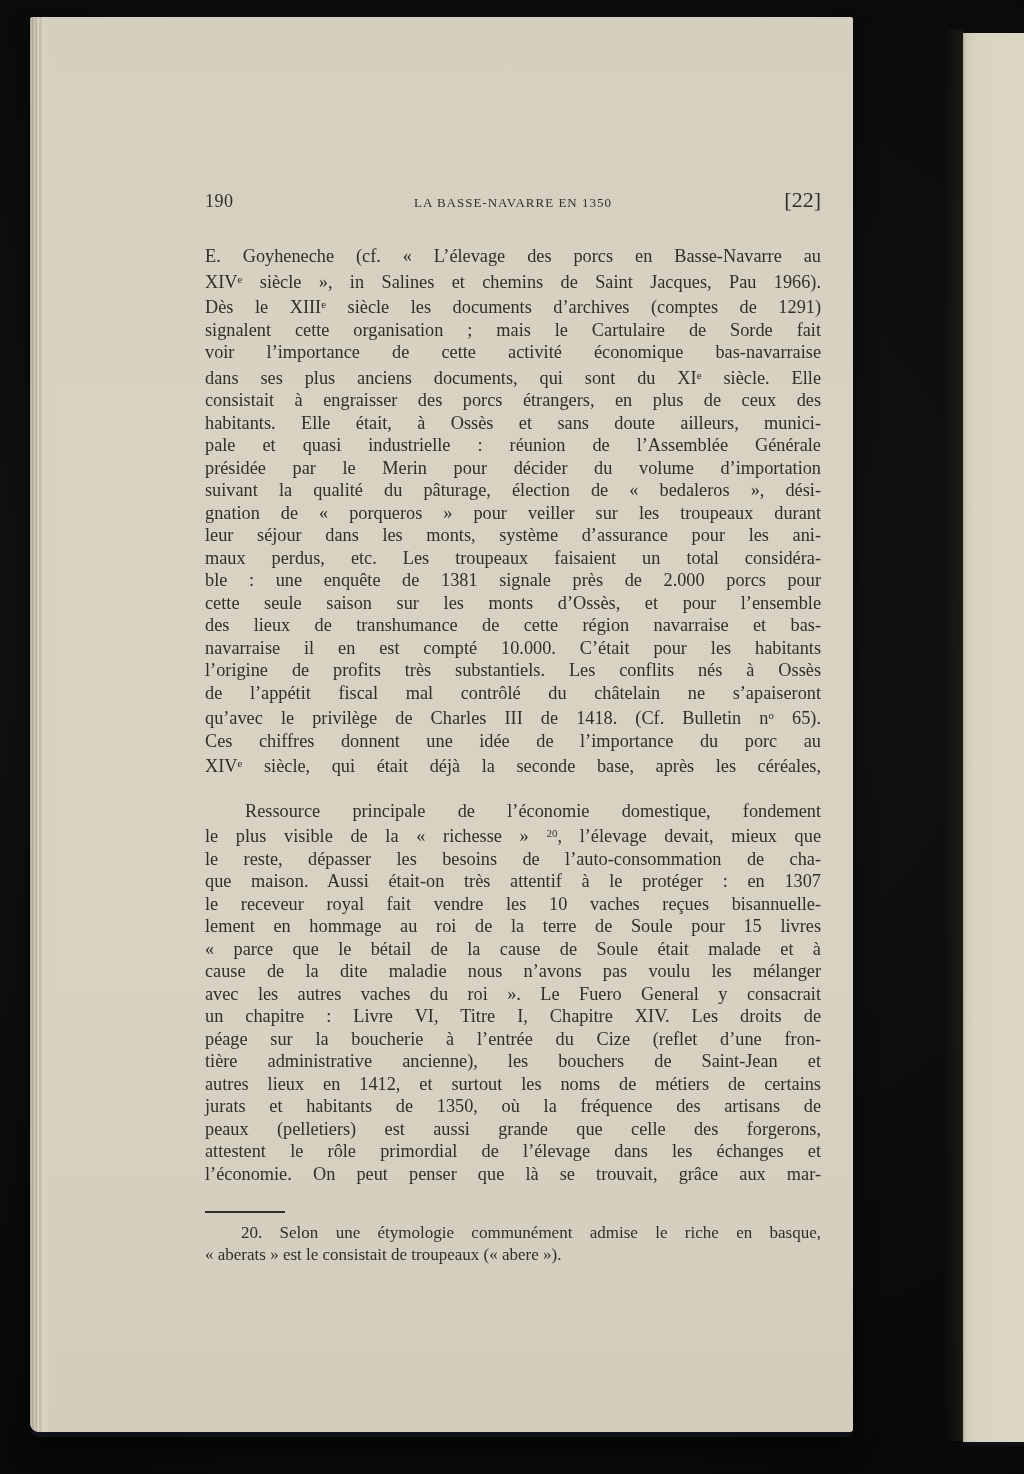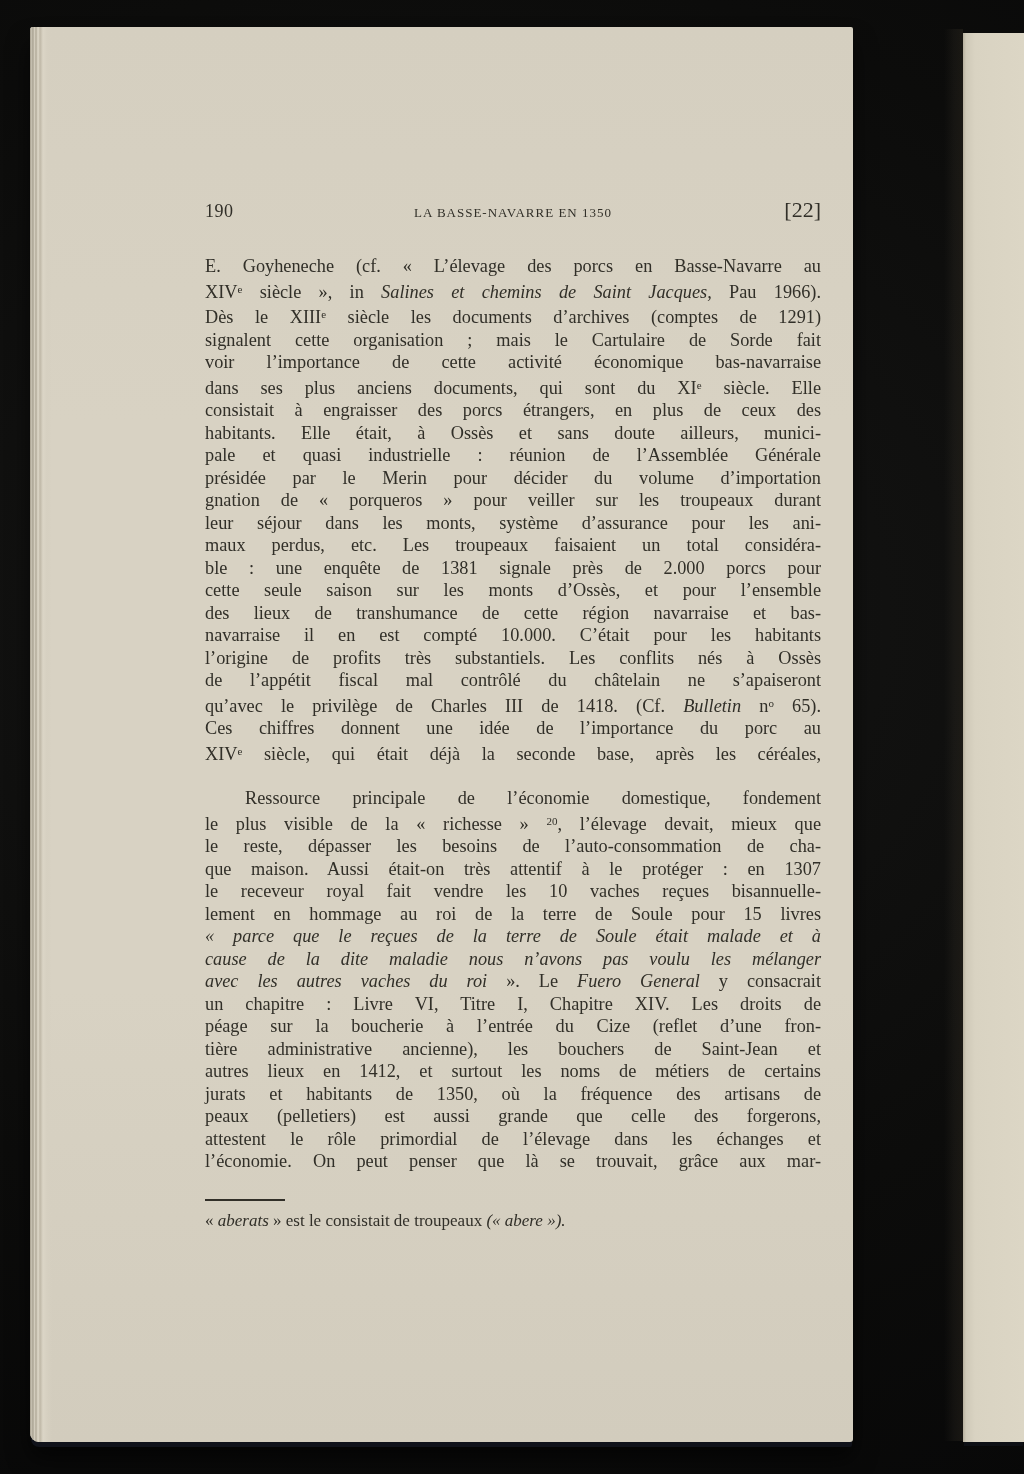--- a/index.html
+++ b/index.html
@@ -2,21 +2,21 @@
 <html style="--paper: #d8d2c3; --facing-paper: #dcd6c5; --ink: #312f28; --background: #0c0c0b;"><head>
 <meta charset="utf-8">
 <style>
   html,body { margin:0; padding:0; background:#000; }
   .stage {
     position:relative; width:1024px; height:1474px; overflow:hidden;
     background: radial-gradient(1200px 1000px at 45% 42%, #171716 0%, #0c0c0b 65%, #080808 100%);
     font-family:"Liberation Serif","DejaVu Serif",serif;
   }
   .page-main {
-    position:absolute; left:30px; top:27px; width:823px; height:1415px;
+    position:absolute; left:30px; top:17px; width:823px; height:1415px;
     background: linear-gradient(180deg, #d5cfc0 0%, var(--paper,#d8d2c3) 28%, var(--paper,#d8d2c3) 68%, #d2ccbd 100%);
     border-radius:3px 2px 3px 9px;
     box-shadow: 0 6px 0 -1px #10121a, 0 16px 22px rgba(0,0,0,.6);
   }
   .page-edges {
     position:absolute; left:0; top:0; bottom:0; width:22px;
     border-radius:3px 0 0 9px;
     background: linear-gradient(90deg,
       #a39c8b 0px, #cfc9ba 2px, #948d7c 3px, #ded8c9 4px, #b1aa99 6px,
       #e0dacb 8px, #bfb8a7 10px, #dbd5c6 13px, #d6d0c1 17px, rgba(214,208,193,0) 22px);
@@ -25,21 +25,21 @@
   .header { display:flex; align-items:baseline; margin-top:171px; line-height:23px; }
   .header .num  { width:120px; font-size:18px; letter-spacing:.5px; }
   .header .title{ flex:1; text-align:center; font-size:13px; letter-spacing:1px; }
   .header .ref  { width:120px; text-align:right; font-size:22px; }
   .body { margin-top:31px; }
   .para { font-size:18.3px; line-height:22.5px; }
   .para + .para { margin-top:22px; }
   .line { text-align:justify; text-align-last:justify; }
   .line.last { text-align-last:left; }
   .line.indent { text-indent:40px; }
-  .i { font-style:italic; }
+  .i { }
   .sup { font-size:11px; vertical-align:5px; }
   .fn-rule { margin-top:26px; width:80px; border-top:2px solid var(--ink,#312f28); }
   .footnote { margin-top:9px; font-size:17px; line-height:22px; }
   .footnote .line.indent { text-indent:36px; }
   .gutter {
     position:absolute; left:944px; top:29px; width:19px; height:1412px;
     background: linear-gradient(90deg, rgba(70,64,52,0) 0%, rgba(70,64,52,.18) 55%, rgba(45,40,31,.45) 100%);
   }
   .facing-page {
     position:absolute; left:963px; top:33px; width:61px; height:1409px;
@@ -64,54 +64,56 @@
             <div class="line"><span>E. Goyheneche (cf. « L’élevage des porcs en Basse-Navarre au</span></div>
             <div class="line"><span>XIV</span><span class="sup">e</span><span> siècle », in </span><span class="i">Salines et chemins de Saint Jacques,</span><span> Pau 1966).</span></div>
             <div class="line"><span>Dès le XIII</span><span class="sup">e</span><span> siècle les documents d’archives (comptes de 1291)</span></div>
             <div class="line"><span>signalent cette organisation ; mais le Cartulaire de Sorde fait</span></div>
             <div class="line"><span>voir l’importance de cette activité économique bas-navarraise</span></div>
             <div class="line"><span>dans ses plus anciens documents, qui sont du XI</span><span class="sup">e</span><span> siècle. Elle</span></div>
             <div class="line"><span>consistait à engraisser des porcs étrangers, en plus de ceux des</span></div>
             <div class="line"><span>habitants. Elle était, à Ossès et sans doute ailleurs, munici-</span></div>
             <div class="line"><span>pale et quasi industrielle : réunion de l’Assemblée Générale</span></div>
             <div class="line"><span>présidée par le Merin pour décider du volume d’importation</span></div>
+            <div class="line"><span>suivant la qualité du pâturage, élection de « bedaleros », dési-</span></div>
             <div class="line"><span>gnation de « porqueros » pour veiller sur les troupeaux durant</span></div>
             <div class="line"><span>leur séjour dans les monts, système d’assurance pour les ani-</span></div>
             <div class="line"><span>maux perdus, etc. Les troupeaux faisaient un total considéra-</span></div>
             <div class="line"><span>ble : une enquête de 1381 signale près de 2.000 porcs pour</span></div>
             <div class="line"><span>cette seule saison sur les monts d’Ossès, et pour l’ensemble</span></div>
             <div class="line"><span>des lieux de transhumance de cette région navarraise et bas-</span></div>
             <div class="line"><span>navarraise il en est compté 10.000. C’était pour les habitants</span></div>
             <div class="line"><span>l’origine de profits très substantiels. Les conflits nés à Ossès</span></div>
             <div class="line"><span>de l’appétit fiscal mal contrôlé du châtelain ne s’apaiseront</span></div>
             <div class="line"><span>qu’avec le privilège de Charles III de 1418. (Cf. </span><span class="i">Bulletin</span><span> n</span><span class="sup">o</span><span> 65).</span></div>
             <div class="line"><span>Ces chiffres donnent une idée de l’importance du porc au</span></div>
             <div class="line"><span>XIV</span><span class="sup">e</span><span> siècle, qui était déjà la seconde base, après les céréales,</span></div>
           </div>
           <div class="para">
             <div class="line indent"><span>Ressource principale de l’économie domestique, fondement</span></div>
             <div class="line"><span>le plus visible de la « richesse » </span><span class="sup">20</span><span>, l’élevage devait, mieux que</span></div>
             <div class="line"><span>le reste, dépasser les besoins de l’auto-consommation de cha-</span></div>
             <div class="line"><span>que maison. Aussi était-on très attentif à le protéger : en 1307</span></div>
             <div class="line"><span>le receveur royal fait vendre les 10 vaches reçues bisannuelle-</span></div>
             <div class="line"><span>lement en hommage au roi de la terre de Soule pour 15 livres</span></div>
-            <div class="line"><span class="i">« parce que le reçues de la terre de Soule était malade et à</span></div>
+            <div class="line"><span class="i">« parce que le bétail de la cause de Soule était malade et à</span></div>
             <div class="line"><span class="i">cause de la dite maladie nous n’avons pas voulu les mélanger</span></div>
             <div class="line"><span class="i">avec les autres vaches du roi</span><span> ». Le </span><span class="i">Fuero General</span><span> y consacrait</span></div>
             <div class="line"><span>un chapitre : Livre VI, Titre I, Chapitre XIV. Les droits de</span></div>
             <div class="line"><span>péage sur la boucherie à l’entrée du Cize (reflet d’une fron-</span></div>
             <div class="line"><span>tière administrative ancienne), les bouchers de Saint-Jean et</span></div>
             <div class="line"><span>autres lieux en 1412, et surtout les noms de métiers de certains</span></div>
             <div class="line"><span>jurats et habitants de 1350, où la fréquence des artisans de</span></div>
             <div class="line"><span>peaux (pelletiers) est aussi grande que celle des forgerons,</span></div>
             <div class="line"><span>attestent le rôle primordial de l’élevage dans les échanges et</span></div>
             <div class="line"><span>l’économie. On peut penser que là se trouvait, grâce aux mar-</span></div>
           </div>
         </div>
       <div class="fn-rule"></div>
       <div class="footnote">
+          <div class="line indent"><span>20. Selon une étymologie communément admise le riche en basque,</span></div>
           <div class="line last"><span>« </span><span class="i">aberats</span><span> » est le consistait de troupeaux </span><span class="i">(« abere »).</span></div>
         </div>
     </div>
   </div>
   <div class="gutter"></div>
   <div class="facing-page"></div>
 </div>
 
 </body></html>

